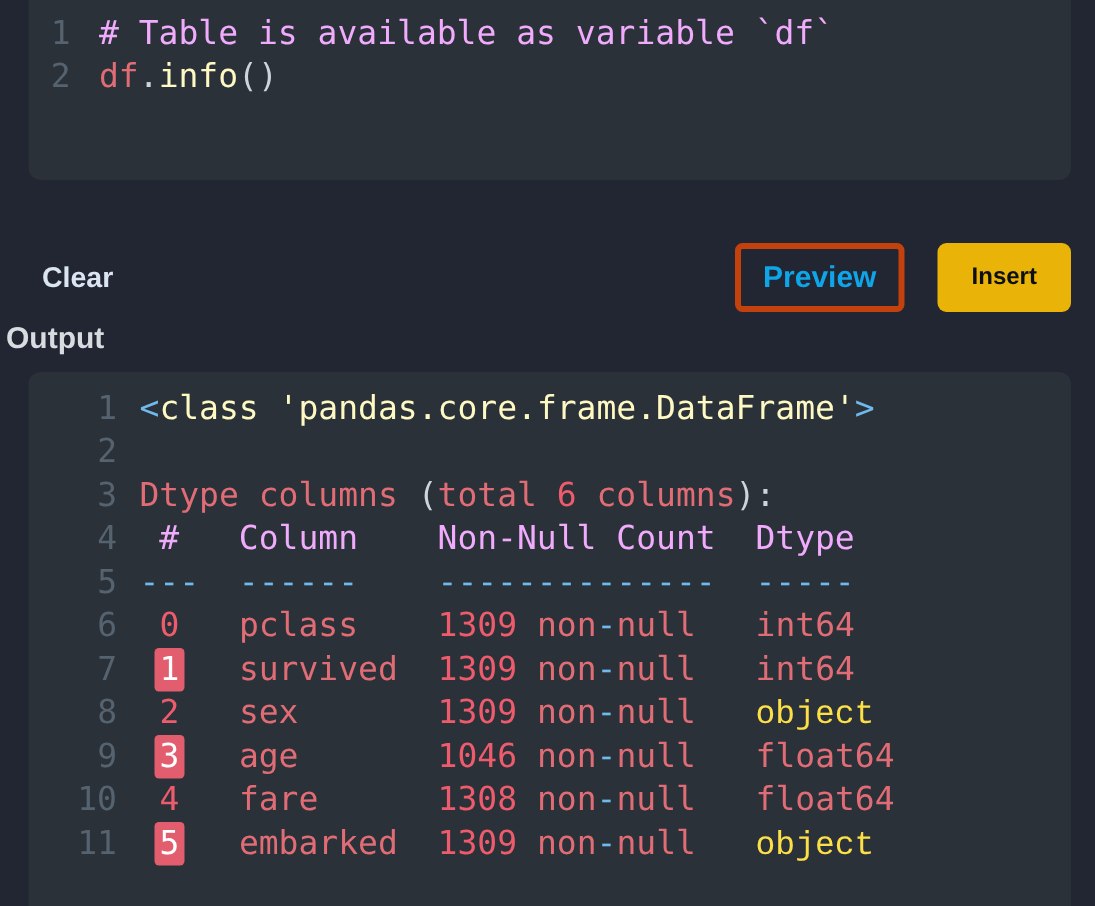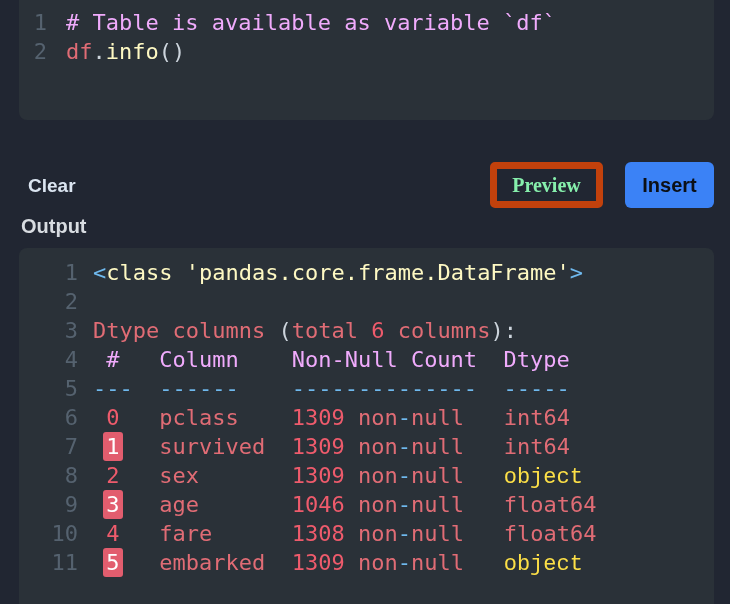--- a/index.html
+++ b/index.html
@@ -32,30 +32,30 @@
   .c-fg{color:#ccd4dc;}
   .c-yellow{color:#fde047;font-family:Liberation Mono, monospace;}
   .hl{background:#e25d6e;color:#ffffff;border-radius:3px;padding:2px 3px;margin:0 -3px;}
 
   .clear-btn{
     position:absolute;left:28px;top:175px;
     font-size:19px;font-weight:700;color:#dbe5f1;cursor:pointer;
   }
   .preview-btn{
     position:absolute;left:490px;top:162px;width:113px;height:46px;
-    background:transparent;border:7px solid #c2410c;border-radius:5px;
-    color:#86efac;font-size:20px;font-weight:600;font-family:Liberation Serif, serif;cursor:pointer;
+    background:transparent;border:4px solid #c2410c;border-radius:5px;
+    color:#0ea5e9;font-size:20px;font-weight:600;font-family:Liberation Sans, sans-serif;cursor:pointer;
   }
   .insert-btn{
     position:absolute;left:625px;top:162px;width:89px;height:46px;
-    background:#3b82f6;border:none;border-radius:6px;
-    color:#0c1016;font-size:20px;font-weight:700;font-family:inherit;cursor:pointer;
+    background:#eab308;border:none;border-radius:6px;
+    color:#0c1016;font-size:16px;font-weight:700;font-family:inherit;cursor:pointer;
   }
   .output-label{
-    position:absolute;left:21px;top:215px;
+    position:absolute;left:4px;top:215px;
     font-size:20px;font-weight:600;color:#d8dce1;
   }
 </style>
 </head>
 <body>
 
 <div class="panel editor-panel">
     <div class="code-line"><span class="gutter">1</span><span class="codetext"><span class="c-comment"># Table is available as variable `df`</span></span></div>
     <div class="code-line"><span class="gutter">2</span><span class="codetext"><span class="c-red">df</span><span class="c-fg">.</span><span class="c-purple">info</span><span class="c-fg">()</span></span></div>
   </div>

